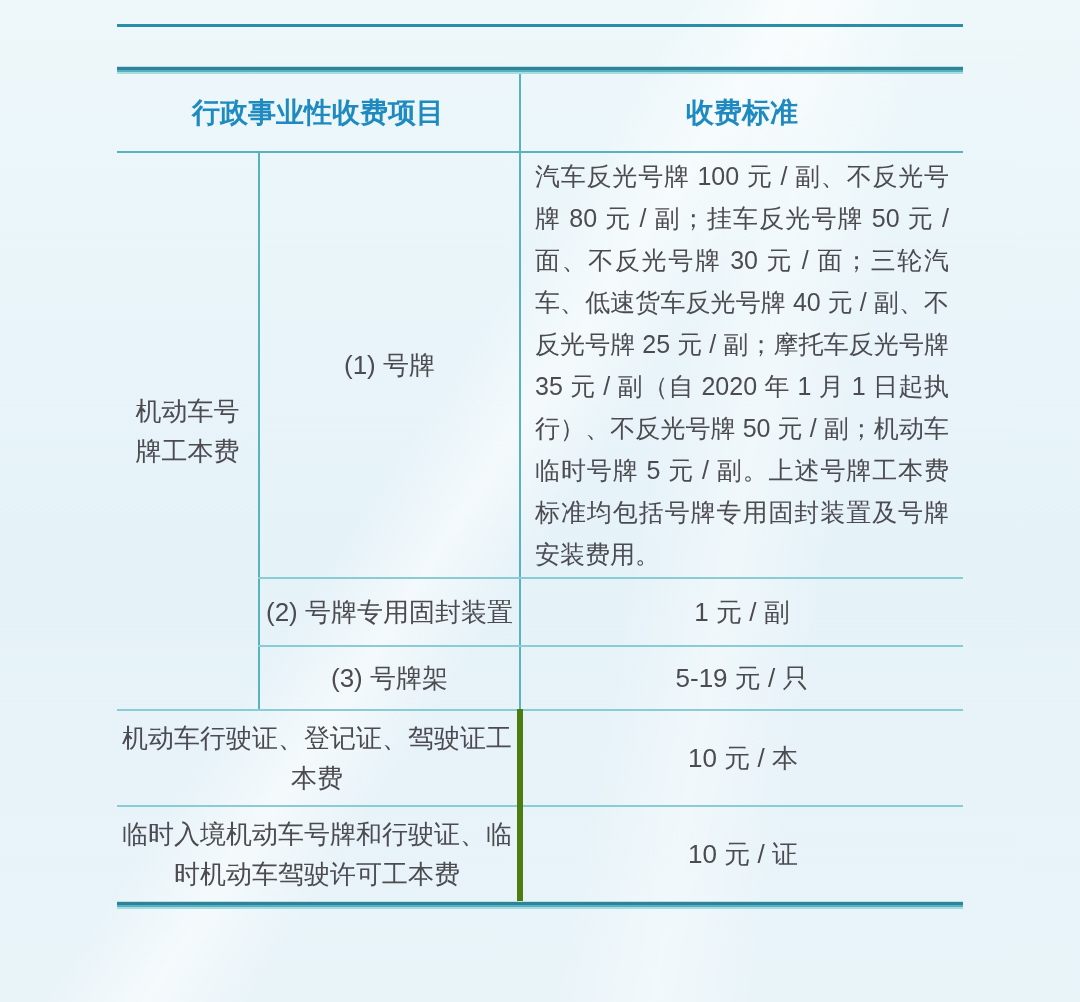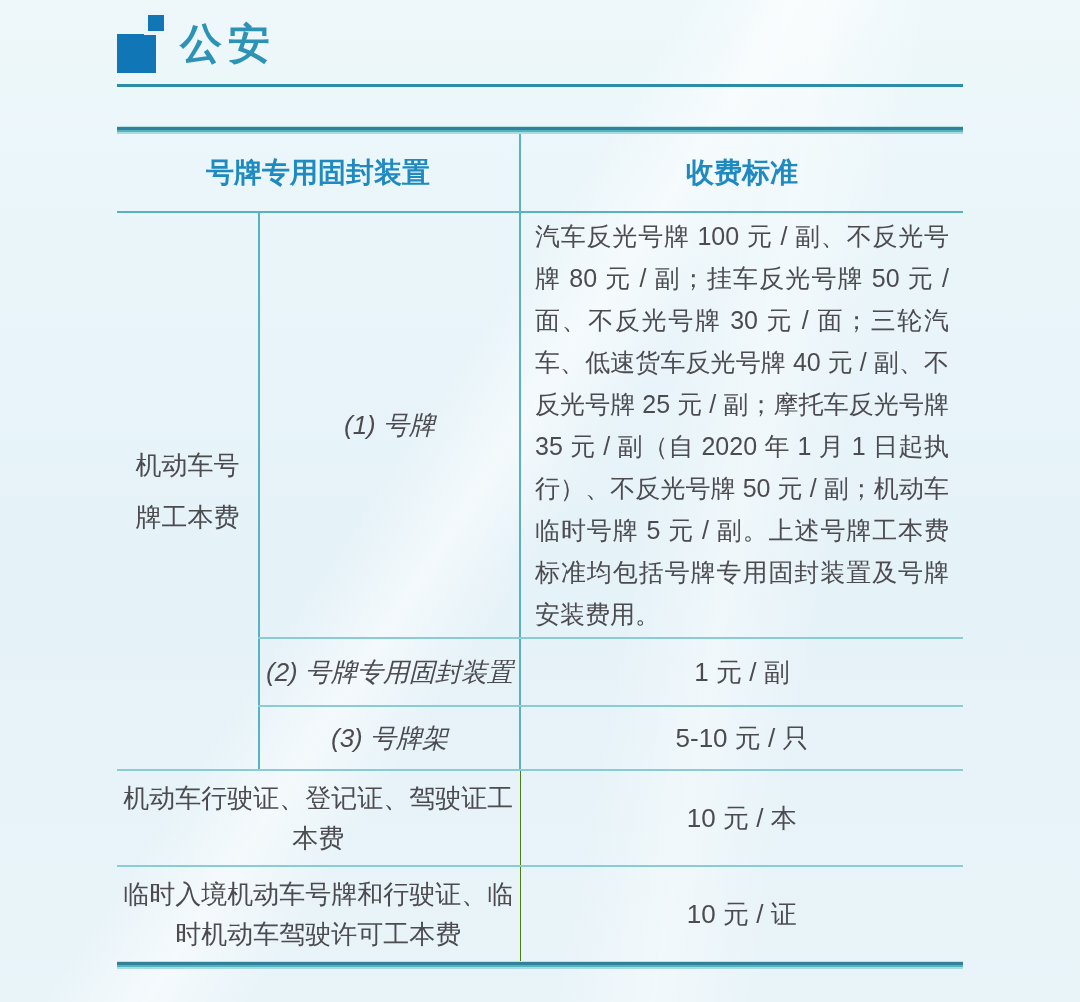--- a/index.html
+++ b/index.html
@@ -58,75 +58,68 @@
     font-size: 26px; text-align: center; vertical-align: middle;
     border-bottom: 2px solid #8accd3;
   }
   .fee-table tr.r1 { height: 388px; }
   .fee-table tr.r2 { height: 68px; }
   .fee-table tr.r3 { height: 64px; }
   .fee-table tr.r4 { height: 96px; }
   .fee-table tr.r5 { height: 95px; margin-left: 31px; }
   .fee-table tr.r5 td { border-bottom: none; }
 
-  .fee-table td.cell-group { line-height: 52px; padding: 0 14px; }
+  .fee-table td.cell-group { line-height: 40px; padding: 0 14px; }
   .fee-table td.cell-item {
     border-left: 2px solid #58b2c0; border-right: 2px solid #58b2c0;
-    padding: 0 4px; line-height: 38px; font-style: italic;
+    padding: 0 4px; line-height: 38px;
   }
   .fee-table td.cell-span {
-    border-right: 1px solid #4d7c0f; padding: 0 4px; line-height: 40px;
+    border-right: 6px solid #4d7c0f; padding: 0 4px; line-height: 40px;
   }
   .fee-table td.cell-fee { padding: 12px 10px; }
   .fee-table td.cell-fee-long {
     text-align: justify; text-justify: inter-ideograph;
     font-size: 25px; line-height: 42px; padding: 2px 14px; margin-left: 24px;
   }
 </style>
 </head>
 <body>
 
 <div class="page">
 
-  <div class="title-row">
-    <div class="title-icon">
-      <div class="sq-big"></div>
-      <div class="sq-small"></div>
-    </div>
-    <h1 class="page-title">公安</h1>
-  </div>
   <div class="title-rule"></div>
 
   <div class="rule-top"></div>
 
   <table class="fee-table">
     <colgroup>
       <col style="width:142px">
       <col style="width:261px">
       <col>
     </colgroup>
     <thead>
       <tr>
-        <th colspan="2" class="th-items">号牌专用固封装置</th>
+        <th colspan="2" class="th-items">行政事业性收费项目</th>
         <th>收费标准</th>
       </tr>
     </thead>
     <tbody>
       <tr class="r1">
         <td rowspan="3" class="cell-group">机动车号牌工本费</td>
         <td class="cell-item">(1) 号牌</td>
         <td class="cell-fee cell-fee-long">汽车反光号牌 100 元 / 副、不反光号牌 80 元 / 副；挂车反光号牌 50 元 / 面、不反光号牌 30 元 / 面；三轮汽车、低速货车反光号牌 40 元 / 副、不反光号牌 25 元 / 副；摩托车反光号牌 35 元 / 副（自 2020 年 1 月 1 日起执行）、不反光号牌 50 元 / 副；机动车临时号牌 5 元 / 副。上述号牌工本费标准均包括号牌专用固封装置及号牌安装费用。</td>
       </tr>
       <tr class="r2">
         <td class="cell-item">(2) 号牌专用固封装置</td>
         <td class="cell-fee">1 元 / 副</td>
       </tr>
       <tr class="r3">
         <td class="cell-item">(3) 号牌架</td>
-        <td class="cell-fee">5-10 元 / 只</td>
+        <td class="cell-fee">5-19 元 / 只</td>
       </tr>
       <tr class="r4">
         <td colspan="2" class="cell-span">机动车行驶证、登记证、驾驶证工本费</td>
         <td class="cell-fee">10 元 / 本</td>
       </tr>
       <tr class="r5">
         <td colspan="2" class="cell-span">临时入境机动车号牌和行驶证、临时机动车驾驶许可工本费</td>
         <td class="cell-fee">10 元 / 证</td>
       </tr>
     </tbody>

